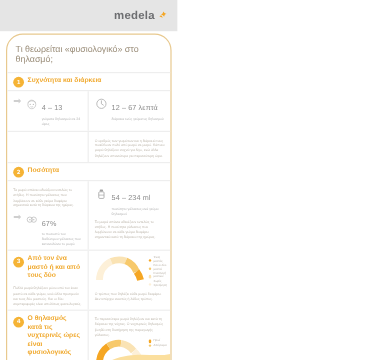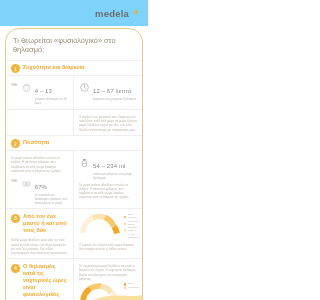--- a/index.html
+++ b/index.html
@@ -7,21 +7,21 @@
     width: 148px; height: 300px;
     background: #ffffff;
     font-family: "Liberation Sans", sans-serif;
     overflow: hidden;
   }
   .page { position: relative; width: 148px; height: 300px; background:#fff; }
 
   
   .brandbar {
     height: 26px; display:flex; align-items:center; justify-content:flex-end;
-    padding-right: 8px; background:#7dd3fc;
+    padding-right: 8px; background:#e5e5e5;
   }
   .brand { display:flex; align-items:center; gap:3px; }
   .brand-word { font-size:9.5px; font-weight:700; color:#6d6e71; letter-spacing:.2px; }
   .brand-mark { width:8px; height:8px; position:relative; }
   .brand-mark svg { display:block; }
 
   
   .card {
     margin: 2px 5px 0 5px;
     border:0.6px solid #e8c98f;

